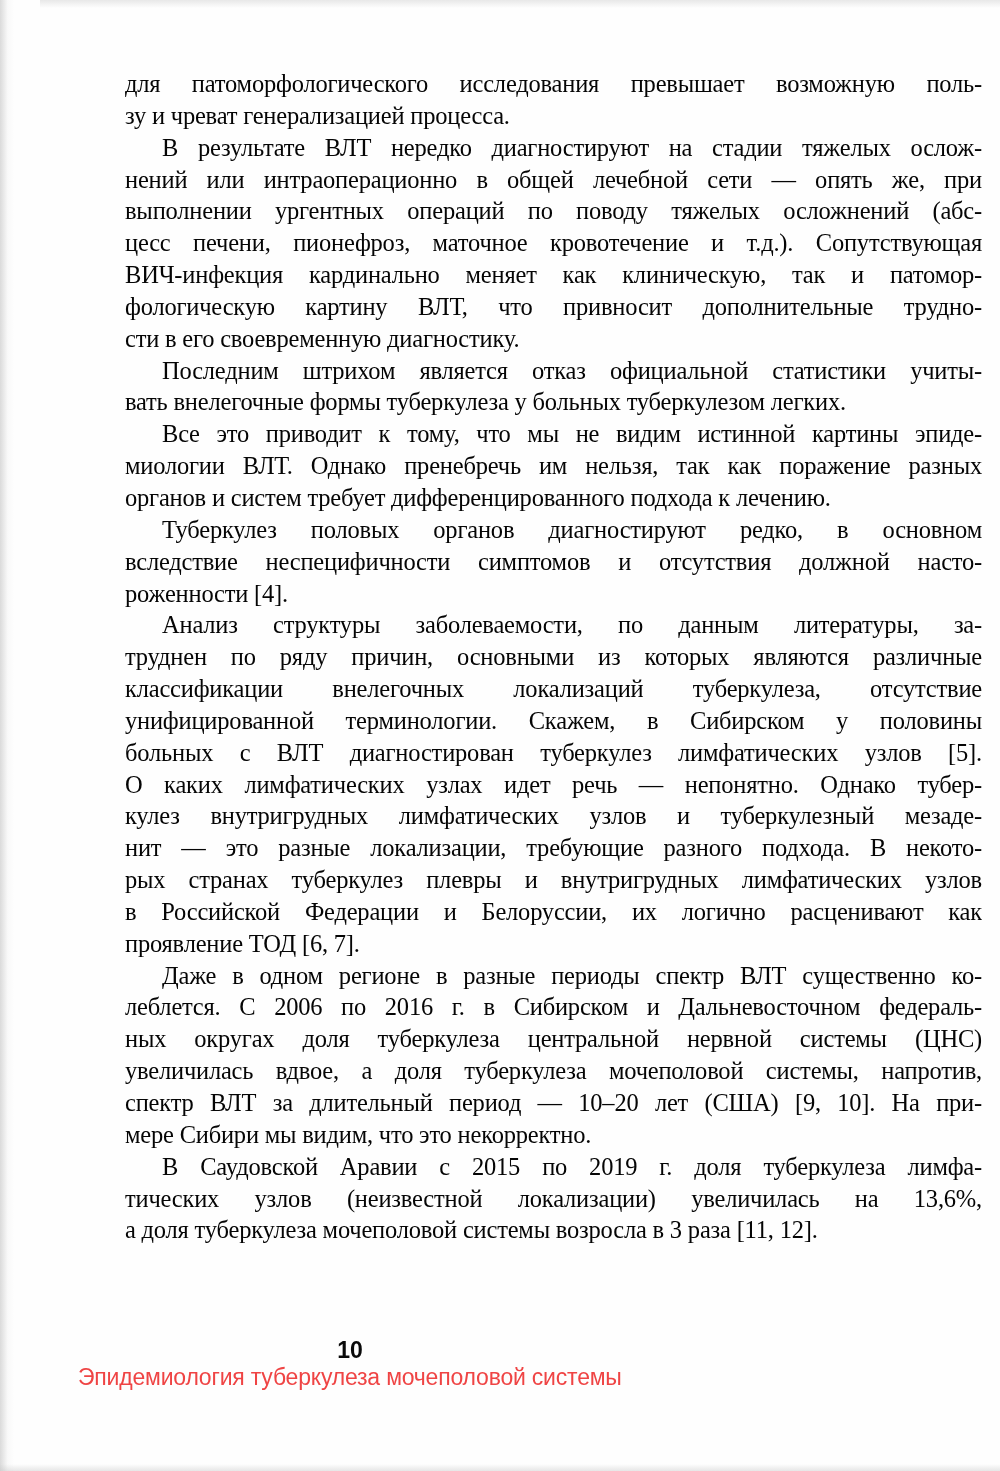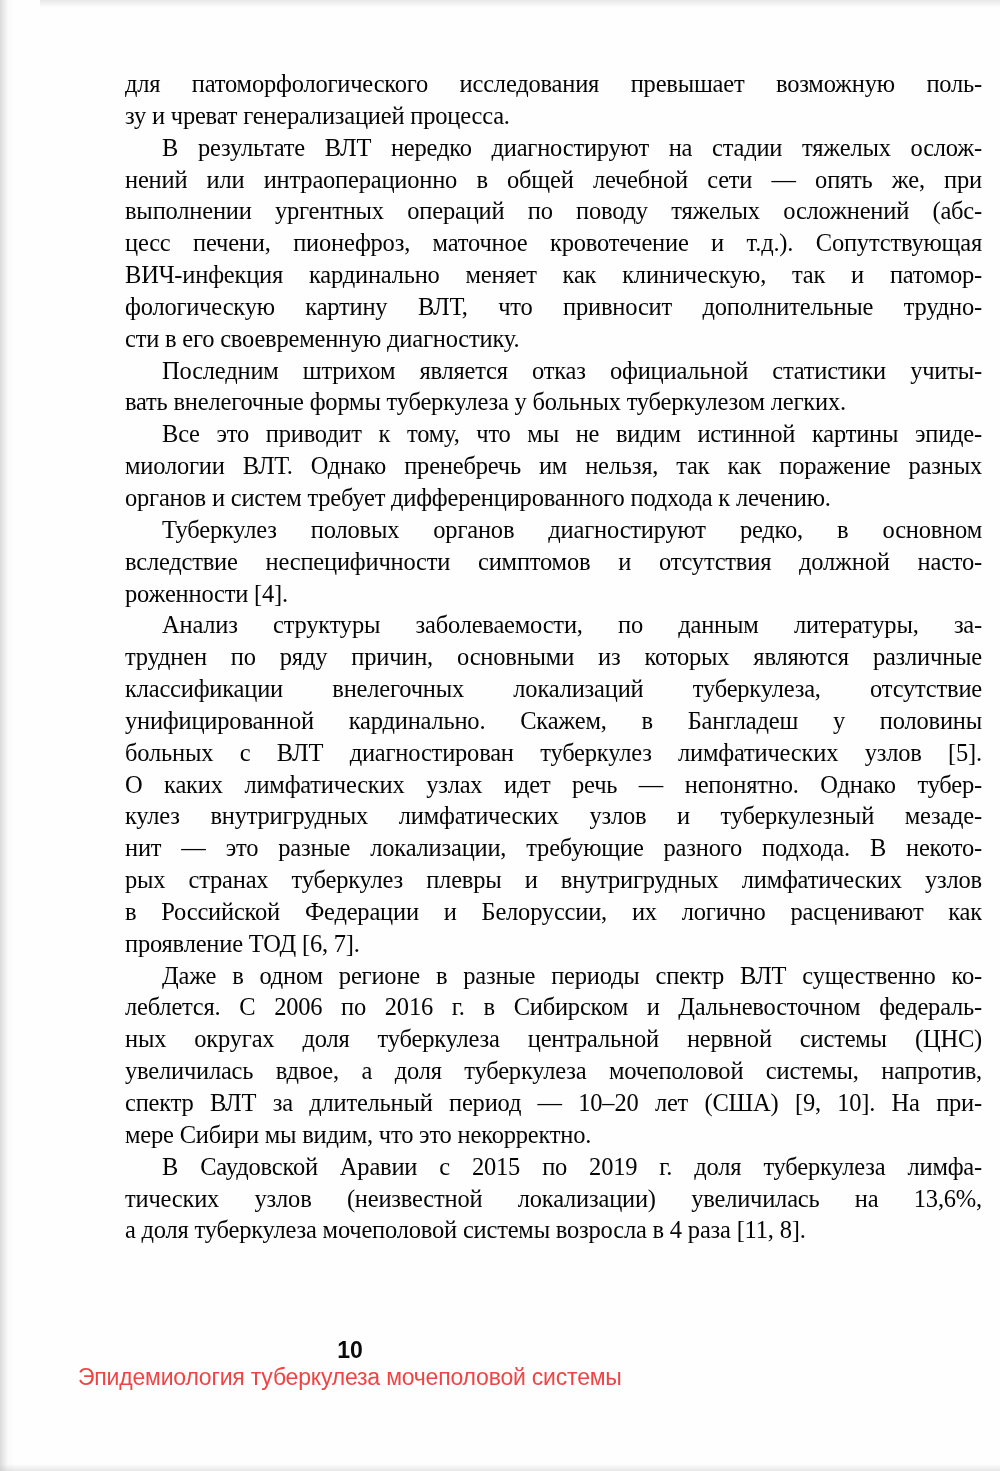--- a/index.html
+++ b/index.html
@@ -130,41 +130,41 @@
       </div>
       <div class="para">
         <div class="line just indent">Туберкулез половых органов диагностируют редко, в основном</div>
         <div class="line just">вследствие неспецифичности симптомов и отсутствия должной насто-</div>
         <div class="line end">роженности [4].</div>
       </div>
       <div class="para">
         <div class="line just indent">Анализ структуры заболеваемости, по данным литературы, за-</div>
         <div class="line just">труднен по ряду причин, основными из которых являются различные</div>
         <div class="line just">классификации внелегочных локализаций туберкулеза, отсутствие</div>
-        <div class="line just">унифицированной кардинально. Скажем, в Бангладеш у половины</div>
+        <div class="line just">унифицированной терминологии. Скажем, в Сибирском у половины</div>
         <div class="line just">больных с ВЛТ диагностирован туберкулез лимфатических узлов [5].</div>
         <div class="line just">О каких лимфатических узлах идет речь — непонятно. Однако тубер-</div>
         <div class="line just">кулез внутригрудных лимфатических узлов и туберкулезный мезаде-</div>
         <div class="line just">нит — это разные локализации, требующие разного подхода. В некото-</div>
         <div class="line just">рых странах туберкулез плевры и внутригрудных лимфатических узлов</div>
         <div class="line just">в Российской Федерации и Белоруссии, их логично расценивают как</div>
         <div class="line end">проявление ТОД [6, 7].</div>
       </div>
       <div class="para">
         <div class="line just indent">Даже в одном регионе в разные периоды спектр ВЛТ существенно ко-</div>
         <div class="line just">леблется. С 2006 по 2016 г. в Сибирском и Дальневосточном федераль-</div>
         <div class="line just">ных округах доля туберкулеза центральной нервной системы (ЦНС)</div>
         <div class="line just">увеличилась вдвое, а доля туберкулеза мочеполовой системы, напротив,</div>
         <div class="line just">спектр ВЛТ за длительный период — 10–20 лет (США) [9, 10]. На при-</div>
         <div class="line end">мере Сибири мы видим, что это некорректно.</div>
       </div>
       <div class="para">
         <div class="line just indent">В Саудовской Аравии с 2015 по 2019 г. доля туберкулеза лимфа-</div>
         <div class="line just">тических узлов (неизвестной локализации) увеличилась на 13,6%,</div>
-        <div class="line end">а доля туберкулеза мочеполовой системы возросла в 4 раза [11, 8].</div>
+        <div class="line end">а доля туберкулеза мочеполовой системы возросла в 3 раза [11, 12].</div>
       </div>
     </div>
 
   <div class="footer">
     <div class="page-num">10</div>
     <div class="footer-divider"></div>
     <div class="running-title">Эпидемиология туберкулеза мочеполовой системы</div>
   </div>
 
 </div>

